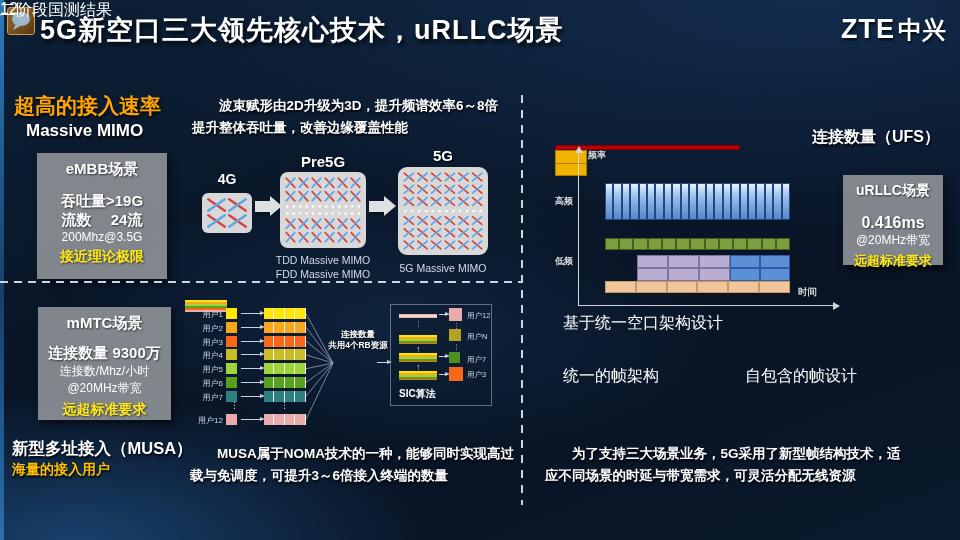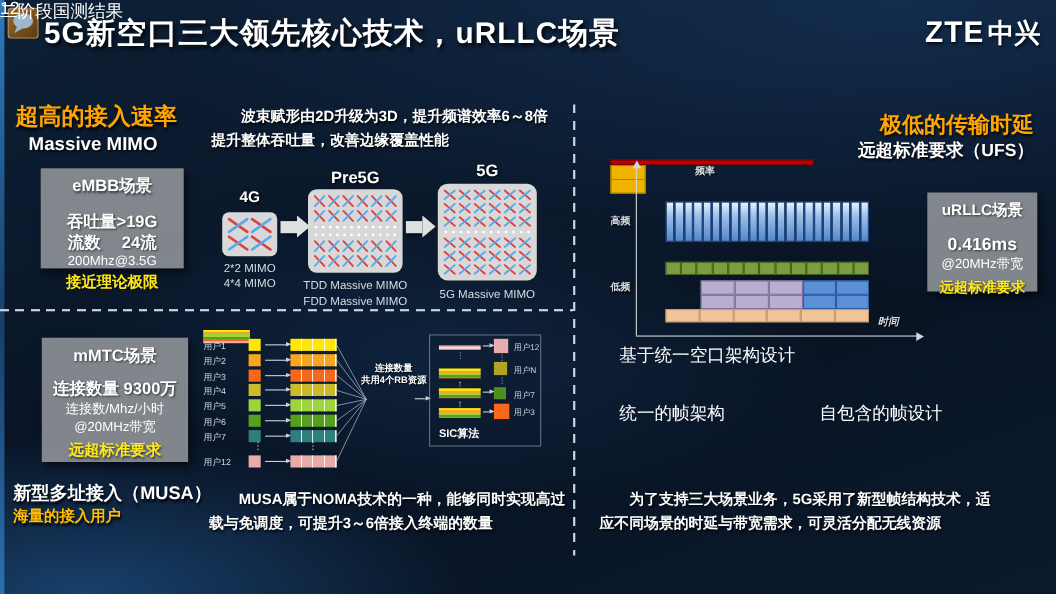--- a/index.html
+++ b/index.html
@@ -32,21 +32,21 @@
   .h-ufs{right:20px;top:127px;font-size:16px;text-align:right;}
   .h-musa{left:12px;top:438px;font-size:16.5px;}
   .h-users{left:12px;top:461px;font-size:14px;color:#ffbe00;}
   
   .card{background:rgba(140,144,149,.92);box-shadow:3px 4px 7px rgba(0,0,0,.55);
     text-align:center;box-sizing:border-box;padding:7px 4px;}
   .card .t{font-size:15px;font-weight:bold;text-shadow:1px 1px 2px rgba(0,0,0,.6);}
   .card .big{font-size:15px;font-weight:bold;text-shadow:1px 1px 2px rgba(0,0,0,.6);}
   .card .sm{font-size:12px;}
   .card .hl{font-size:14px;font-weight:bold;color:#ffe817;text-shadow:1px 1px 2px rgba(0,0,0,.6);}
-  .embb-card{left:37px;top:153px;width:130px;height:91px;}
+  .embb-card{left:37px;top:153px;width:130px;height:126px;}
   .mmtc-card{left:38px;top:307px;width:133px;height:113px;}
   .urllc-card{left:843px;top:175px;width:100px;height:90px;}
   
   .dash-h{left:0;top:281px;width:521px;height:2px;
     background:repeating-linear-gradient(90deg,#ccd4dc 0 8px,transparent 8px 14px);}
   .dash-v{left:521px;top:95px;width:2px;height:410px;
     background:repeating-linear-gradient(180deg,#ccd4dc 0 8px,transparent 8px 15px);}
   
   .para{font-size:13.5px;font-weight:bold;line-height:1.65;text-indent:2em;
     text-shadow:1px 1.5px 2px rgba(0,0,0,.85);word-break:break-all;}
@@ -56,21 +56,21 @@
   
   .mimo-diagram{left:185px;top:145px;width:335px;height:152px;}
   .mimo-box{position:absolute;background:#d8d8d8;}
   .mimo-label{position:absolute;font-weight:bold;text-align:center;text-shadow:1px 1px 2px rgba(0,0,0,.8);}
   .mimo-cap{position:absolute;font-size:10.5px;color:#d4dbe2;text-align:center;line-height:1.35;white-space:nowrap;}
   .blockarrow{position:absolute;width:15px;height:11px;background:#dfe0e2;box-shadow:1px 2px 3px rgba(0,0,0,.5);}
   .blockarrow::after{content:'';position:absolute;left:15px;top:-5px;
     border-top:10.5px solid transparent;border-bottom:10.5px solid transparent;border-left:12px solid #dfe0e2;}
   
   .musa-diagram{left:185px;top:300px;width:335px;height:140px;font-size:8px;}
-  .mu-label{position:absolute;width:38px;color:#ced8e2;font-size:8px;}
+  .mu-label{position:absolute;width:38px;text-align:right;color:#ced8e2;font-size:8px;}
   .mu-sq{position:absolute;width:11px;height:11px;}
   .arrowline{position:absolute;height:0;border-top:1px solid #c9d2da;}
   .arrowline::after{content:'';position:absolute;right:-5px;top:-3px;
     border-left:5px solid #c9d2da;border-top:2.5px solid transparent;border-bottom:2.5px solid transparent;}
   .mu-bar{position:absolute;height:11px;}
   .mu-dots{position:absolute;color:#c9d2da;font-size:9px;line-height:1;}
   .center-label{position:absolute;left:136px;top:29px;width:74px;text-align:center;
     font-size:8.5px;font-weight:bold;line-height:1.3;text-shadow:1px 1px 1px rgba(0,0,0,.8);}
   .sic-box{position:absolute;left:205px;top:4px;width:102px;height:102px;
     border:1px solid rgba(165,180,200,.55);background:rgba(10,22,38,.25);box-sizing:border-box;}
@@ -145,24 +145,20 @@
       <div class="mimo-box" style="left: 17px; top: 48px; width: 50px; height: 40px; border-radius: 6px;"><svg width="50" height="40">
           <line x1="6.2" y1="6.2" x2="22.8" y2="17.8" stroke="#d94242" stroke-width="2.4" stroke-linecap="round"></line>
           <line x1="6.2" y1="17.8" x2="22.8" y2="6.2" stroke="#5aa8e8" stroke-width="2.4" stroke-linecap="round"></line>
           <line x1="27.2" y1="6.2" x2="43.8" y2="17.8" stroke="#d94242" stroke-width="2.4" stroke-linecap="round"></line>
           <line x1="27.2" y1="17.8" x2="43.8" y2="6.2" stroke="#5aa8e8" stroke-width="2.4" stroke-linecap="round"></line>
           <line x1="6.2" y1="22.2" x2="22.8" y2="33.8" stroke="#d94242" stroke-width="2.4" stroke-linecap="round"></line>
           <line x1="6.2" y1="33.8" x2="22.8" y2="22.2" stroke="#5aa8e8" stroke-width="2.4" stroke-linecap="round"></line>
           <line x1="27.2" y1="22.2" x2="43.8" y2="33.8" stroke="#d94242" stroke-width="2.4" stroke-linecap="round"></line>
           <line x1="27.2" y1="33.8" x2="43.8" y2="22.2" stroke="#5aa8e8" stroke-width="2.4" stroke-linecap="round"></line>
         </svg></div>
-      <div class="mimo-cap" style="left: -13px; top: 92px; width: 110px;">
-        <div>2*2 MIMO</div>
-        <div>4*4 MIMO</div>
-      </div>
       <div class="mimo-label" style="left: 95px; top: 8px; width: 86px; font-size: 15px;">Pre5G</div>
       <div class="mimo-box" style="left: 95px; top: 27px; width: 86px; height: 76px; border-radius: 8px;"><svg width="86" height="76">
           <line x1="6.2" y1="6.2" x2="14.8" y2="15.3" stroke="#d94242" stroke-width="1.7" stroke-linecap="round"></line>
           <line x1="6.2" y1="15.3" x2="14.8" y2="6.2" stroke="#5aa8e8" stroke-width="1.7" stroke-linecap="round"></line>
           <line x1="19.2" y1="6.2" x2="27.8" y2="15.3" stroke="#d94242" stroke-width="1.7" stroke-linecap="round"></line>
           <line x1="19.2" y1="15.3" x2="27.8" y2="6.2" stroke="#5aa8e8" stroke-width="1.7" stroke-linecap="round"></line>
           <line x1="32.2" y1="6.2" x2="40.8" y2="15.3" stroke="#d94242" stroke-width="1.7" stroke-linecap="round"></line>
           <line x1="32.2" y1="15.3" x2="40.8" y2="6.2" stroke="#5aa8e8" stroke-width="1.7" stroke-linecap="round"></line>
           <line x1="45.2" y1="6.2" x2="53.8" y2="15.3" stroke="#d94242" stroke-width="1.7" stroke-linecap="round"></line>
           <line x1="45.2" y1="15.3" x2="53.8" y2="6.2" stroke="#5aa8e8" stroke-width="1.7" stroke-linecap="round"></line>
@@ -400,37 +396,36 @@
         <div class="mu-dots" style="position: absolute; left: 62px; top: 17px; font-size: 7px;">⋮</div>
         <div class="mu-dots" style="position: absolute; left: 62px; top: 38px; font-size: 7px;">⋮</div>
         <div class="mu-dots" style="position: absolute; left: 24px; top: 15px; font-size: 7px;">⋮</div>
         <div class="sic-label">SIC算法</div>
       </div>
     </div>
   <p class="abs para musa-desc" style="margin:0;">MUSA属于NOMA技术的一种，能够同时实现高过载与免调度，可提升3～6倍接入终端的数量</p>
 
   <div class="abs dash-v"></div>
 
-  <div class="abs h-orange h-delay">极低的传输时延</div>
-  <div class="abs h-white h-ufs">远超标准要求（UFS）</div>
+  <div class="abs h-white h-ufs">连接数量（UFS）</div>
 
   <div class="abs card urllc-card">
     <div class="t" style="font-size:14px;">uRLLC场景</div>
     <div class="big" style="font-size:16px;margin-top:14px;">0.416ms</div>
     <div class="sm">@20MHz带宽</div>
     <div class="hl" style="font-size:13px;margin-top:3px;">远超标准要求</div>
   </div>
 
   <div class="abs frame-chart" id="frame-chart">
       <div class="axis" style="left: 23px; top: 8px; width: 1px; height: 152px;"></div>
       <div class="axis" style="left: 23px; top: 160px; width: 256px; height: 1px;"></div>
       <div class="tri" style="left: 19.5px; top: 1px; border-left: 4px solid transparent; border-right: 4px solid transparent; border-bottom: 7px solid rgb(207, 214, 221);"></div>
       <div class="tri" style="left: 278px; top: 157px; border-top: 4px solid transparent; border-bottom: 4px solid transparent; border-left: 7px solid rgb(207, 214, 221);"></div>
-      <div class="chart-lab" style="left: 33px; top: 4px; margin-left: 44px;">频率</div>
-      <div class="chart-lab" style="left: 243px; top: 141px; font-size: 9.5px; font-style: italic;">时间</div>
+      <div class="chart-lab" style="left: 33px; top: 4px;">频率</div>
+      <div class="chart-lab" style="left: 243px; top: 141px; font-size: 9.5px;">时间</div>
       <div class="chart-lab" style="left: 0px; top: 50px;">高频</div>
       <div class="chart-lab" style="left: 0px; top: 110px;">低频</div>
       <div class="cells" style="left: 50px; top: 38px; width: 185px; height: 37px; border-radius: 3px;">
         <div style="background: linear-gradient(rgb(233, 242, 252) 0%, rgb(157, 192, 234) 35%, rgb(85, 134, 202) 100%); border: 1px solid rgb(29, 74, 134);"></div>
         <div style="background: linear-gradient(rgb(233, 242, 252) 0%, rgb(157, 192, 234) 35%, rgb(85, 134, 202) 100%); border: 1px solid rgb(29, 74, 134);"></div>
         <div style="background: linear-gradient(rgb(233, 242, 252) 0%, rgb(157, 192, 234) 35%, rgb(85, 134, 202) 100%); border: 1px solid rgb(29, 74, 134);"></div>
         <div style="background: linear-gradient(rgb(233, 242, 252) 0%, rgb(157, 192, 234) 35%, rgb(85, 134, 202) 100%); border: 1px solid rgb(29, 74, 134);"></div>
         <div style="background: linear-gradient(rgb(233, 242, 252) 0%, rgb(157, 192, 234) 35%, rgb(85, 134, 202) 100%); border: 1px solid rgb(29, 74, 134);"></div>
         <div style="background: linear-gradient(rgb(233, 242, 252) 0%, rgb(157, 192, 234) 35%, rgb(85, 134, 202) 100%); border: 1px solid rgb(29, 74, 134);"></div>
         <div style="background: linear-gradient(rgb(233, 242, 252) 0%, rgb(157, 192, 234) 35%, rgb(85, 134, 202) 100%); border: 1px solid rgb(29, 74, 134);"></div>

